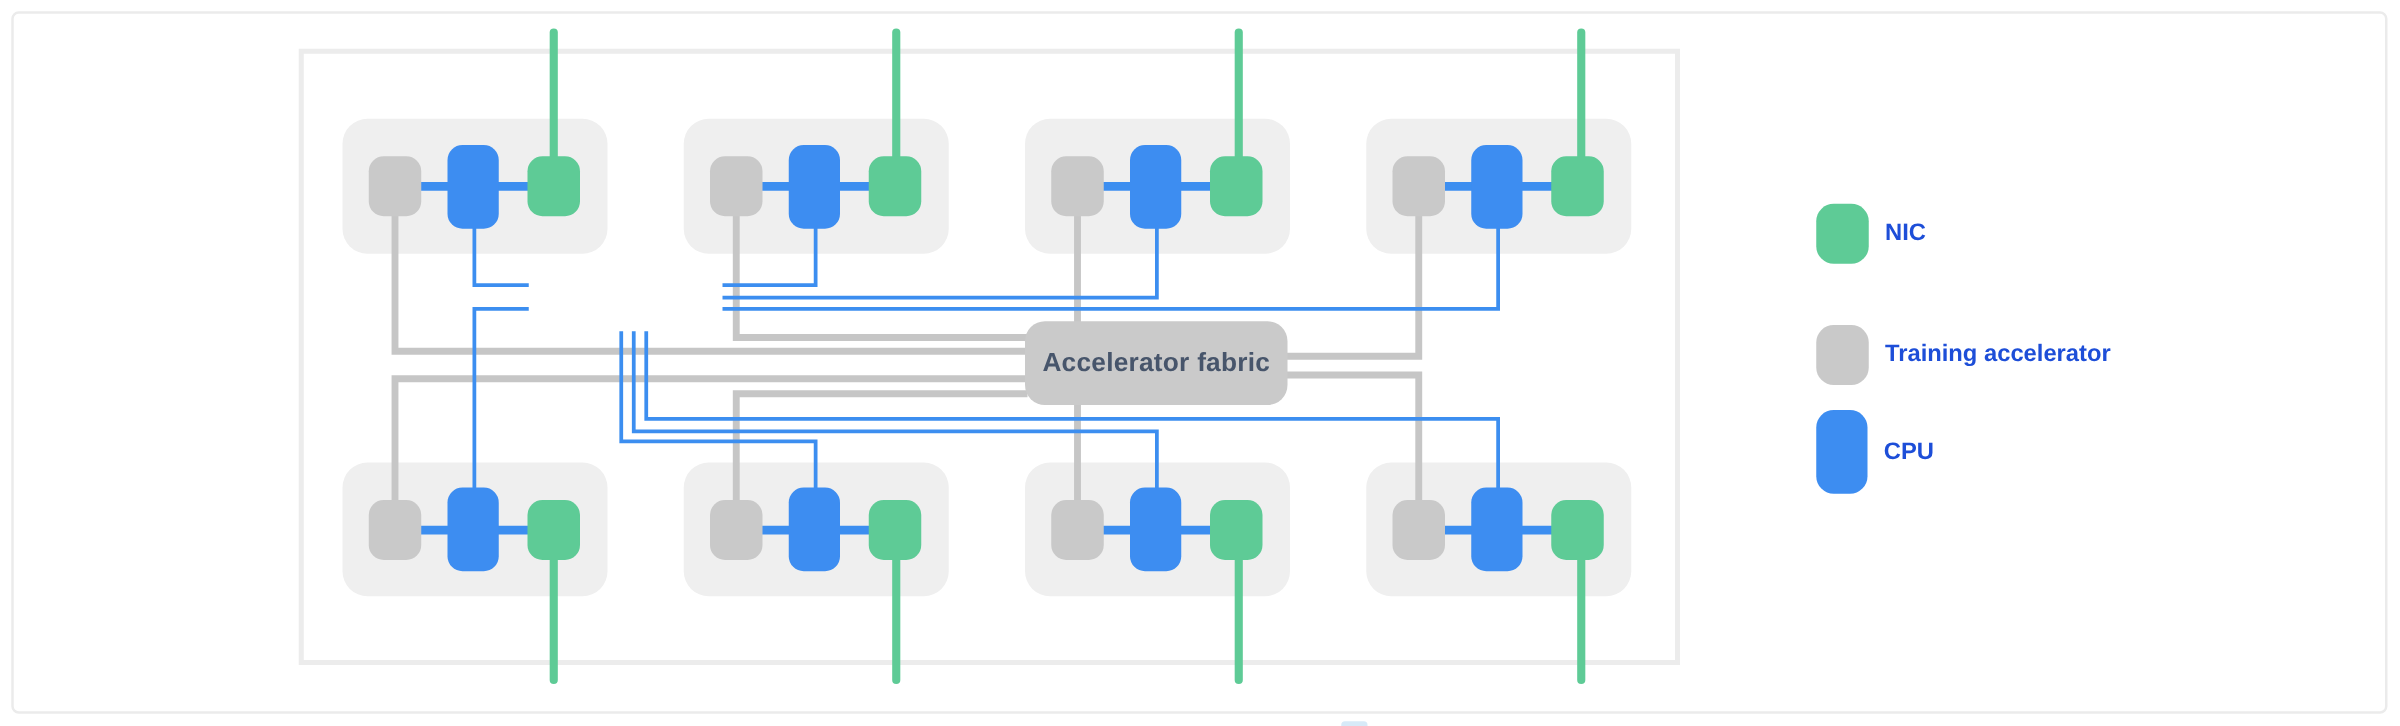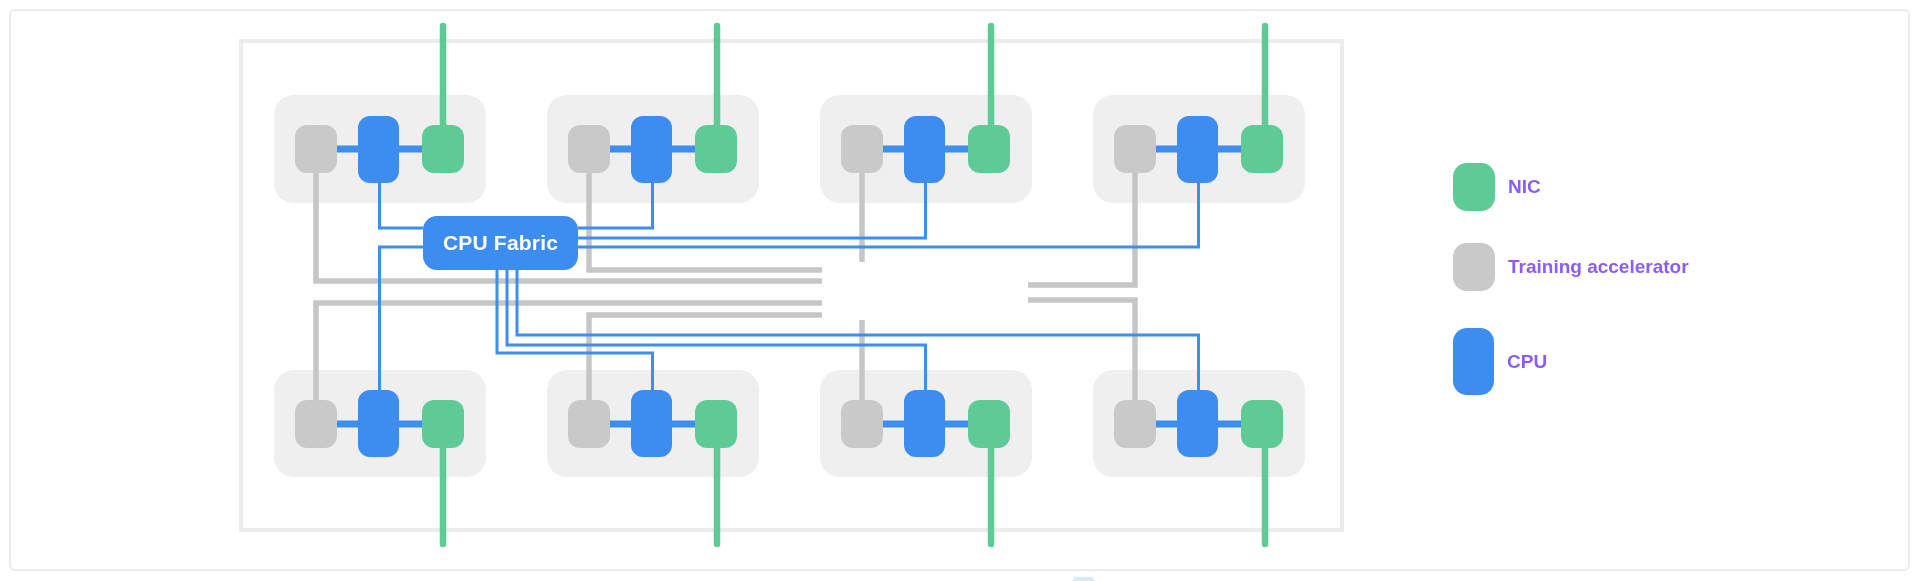--- a/index.html
+++ b/index.html
@@ -29,28 +29,28 @@
     left: 423px; top: 216px; width: 155px; height: 54px;
     background: #3d8df1; color: #ffffff; border-radius: 14px;
   }
   .fabric-accel {
     left: 820px; top: 257px; width: 210px; height: 67px;
     background: #cacaca; color: #47556b; border-radius: 16px;
   }
   .legend { position: absolute; left: 1453px; top: 163px; width: 320px; }
   .legend-row { position: absolute; left: 0; display: flex; align-items: center; }
   .legend-row.r0 { top: 0; }
-  .legend-row.r1 { top: 80px; }
+  .legend-row.r1 { top: 97px; }
   .legend-row.r2 { top: 165px; }
   .swatch { border-radius: 14px; flex: 0 0 auto; }
   .swatch.sm { width: 42px; height: 48px; }
   .swatch.tall { width: 41px; height: 67px; }
   .legend-label {
     margin-left: 13px;
-    font-weight: bold; font-size: 19px; color: #8b5cf6;
+    font-weight: bold; font-size: 19px; color: #1d4ed8;
     white-space: nowrap;
   }
   .peek-sliver {
     position: absolute; left: 1073px; top: 577px;
     width: 21px; height: 4px;
     background: #d7eaf8;
     border-radius: 3px 3px 0 0;
   }
 </style>
 </head>
@@ -121,24 +121,24 @@
       <rect x="631" y="390" width="41" height="67" rx="12" fill="#3d8df1"></rect>
       <rect x="695" y="400" width="42" height="48" rx="12" fill="#5ecb96"></rect>
       <rect x="841" y="400" width="42" height="48" rx="12" fill="#c9c9c9"></rect>
       <rect x="904" y="390" width="41" height="67" rx="12" fill="#3d8df1"></rect>
       <rect x="968" y="400" width="42" height="48" rx="12" fill="#5ecb96"></rect>
       <rect x="1114" y="400" width="42" height="48" rx="12" fill="#c9c9c9"></rect>
       <rect x="1177" y="390" width="41" height="67" rx="12" fill="#3d8df1"></rect>
       <rect x="1241" y="400" width="42" height="48" rx="12" fill="#5ecb96"></rect>
     </svg>
 
-  <div class="fabric-box fabric-cpu">
-    <span>CPU Fabric</span>
+
+  <div class="fabric-box fabric-accel">
+    <span>Accelerator fabric</span>
   </div>
-
 
   <div class="legend">
     <div class="legend-row r0">
       <span class="swatch sm" style="background: rgb(94, 203, 150);"></span>
       <span class="legend-label">NIC</span>
     </div>
     <div class="legend-row r1">
       <span class="swatch sm" style="background: rgb(201, 201, 201);"></span>
       <span class="legend-label">Training accelerator</span>
     </div>

